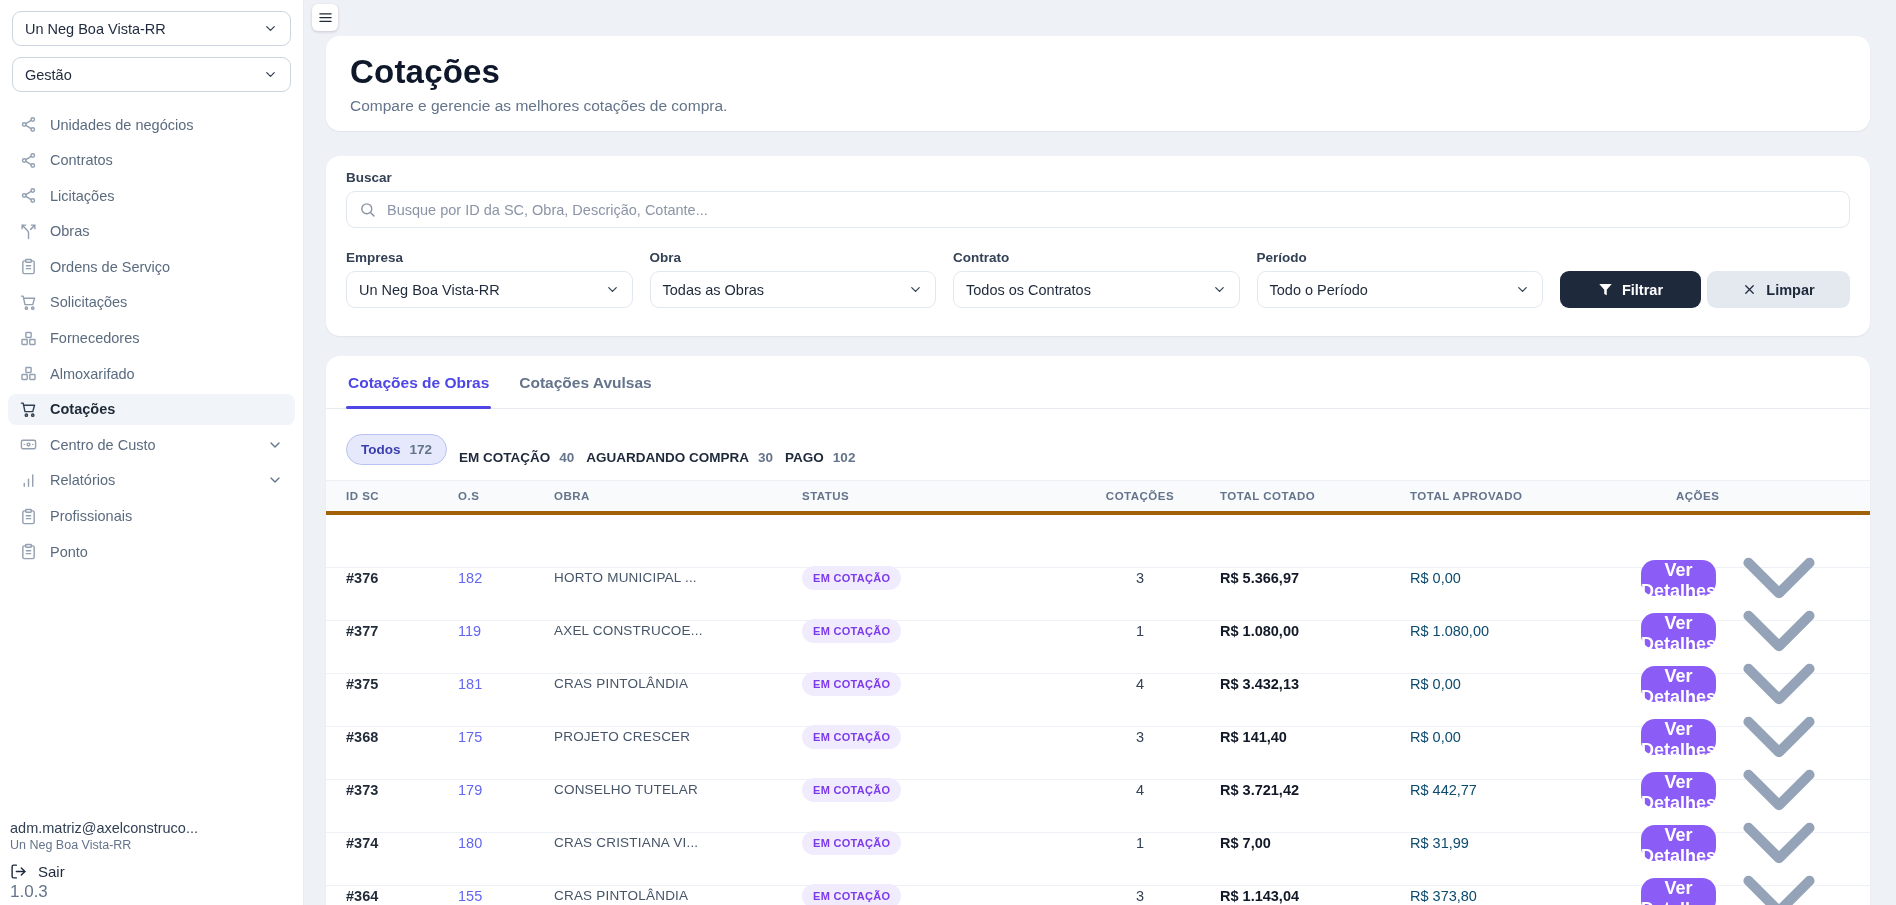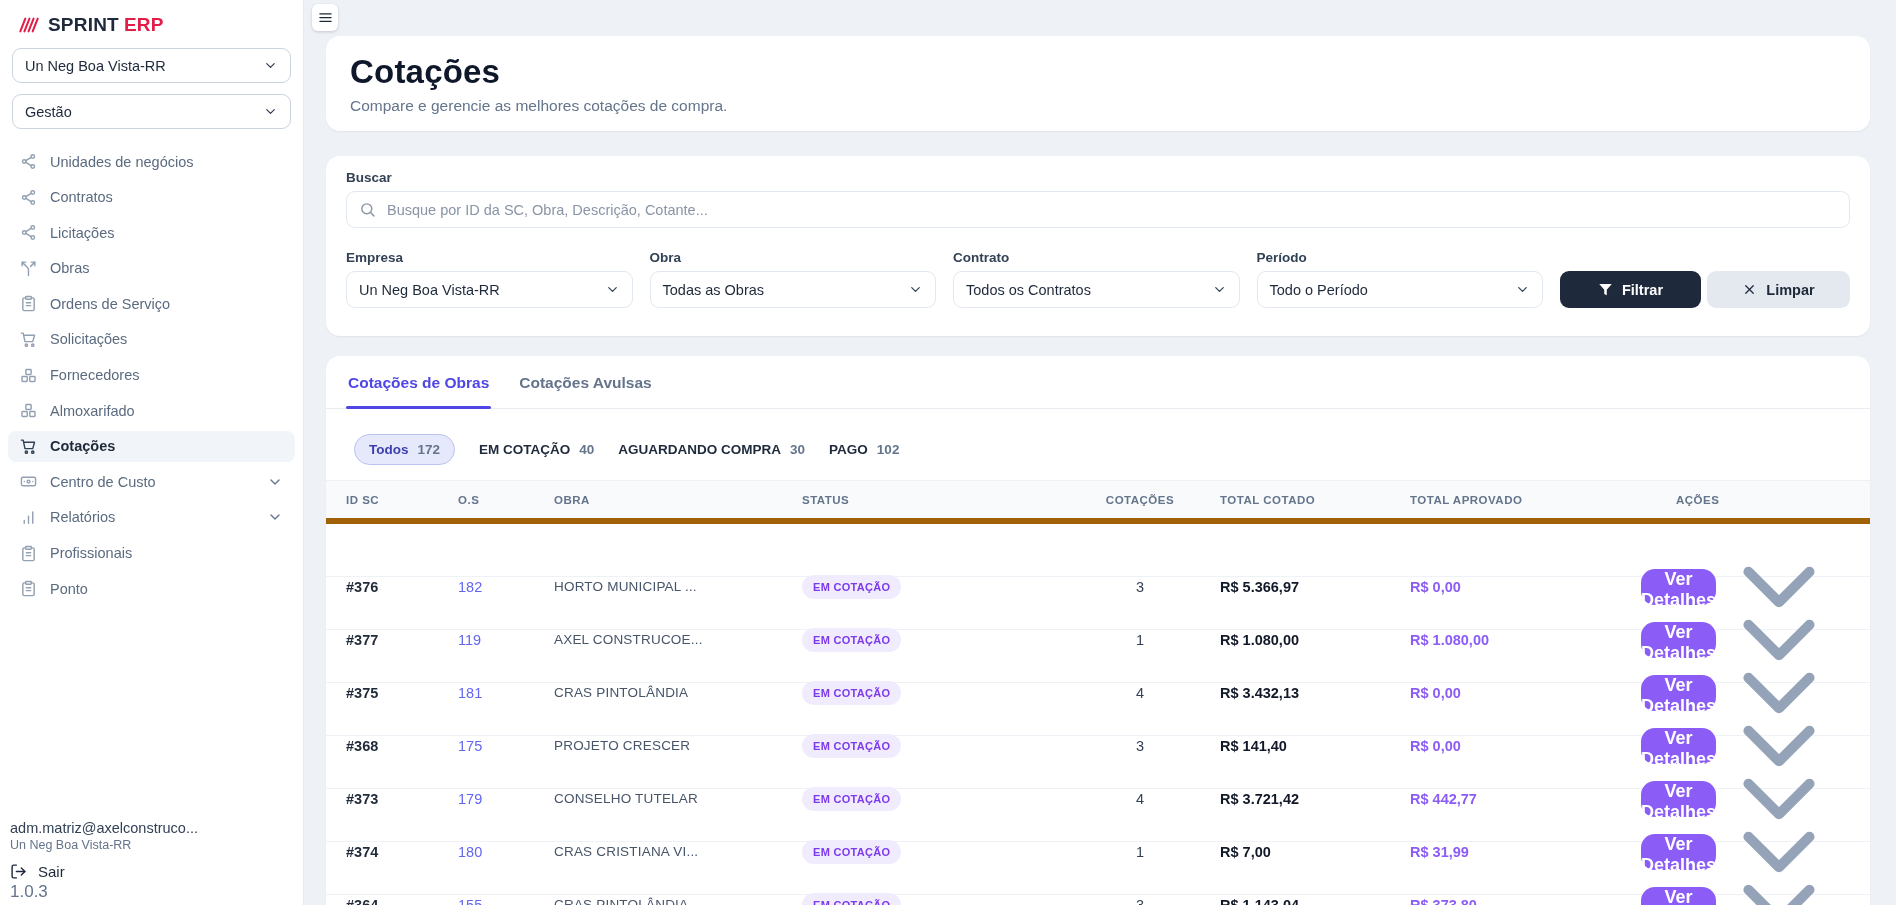--- a/index.html
+++ b/index.html
@@ -82,65 +82,55 @@
   .btn-filtrar { width: 141px; background: #1e293b; color: #fff; }
   .btn-limpar { width: 143px; background: #e4e9f0; color: #1e293b; margin-left: -11px; }
 
   
   .table-card { padding-bottom: 40px; overflow: hidden; }
   .tabs { display: flex; align-items: flex-end; height: 53px; padding: 0 20px; border-bottom: 1px solid #e8ecf1; }
   .tab { padding: 0 2px 16px; margin-right: 26px; font-size: 15.5px; font-weight: 600; color: #64748b; position: relative; cursor: pointer; white-space: nowrap; }
   .tab.active { color: #4f46e5; font-weight: 700; }
   .tab.active::after { content: ""; position: absolute; left: 0; right: 0; bottom: -1px; height: 3px; border-radius: 2px; background: #4f46e5; }
 
-  .pills { display: flex; align-items: center; gap: 24px; padding: 25px 28px 15px; }
+  .pills { display: flex; align-items: flex-end; gap: 12px; padding: 25px 20px 15px; }
   .pill { display: flex; align-items: center; gap: 9px; font-size: 13.5px; font-weight: 700; color: #1e293b; cursor: pointer; white-space: nowrap; }
   .pill .count { color: #64748b; font-weight: 600; }
   .pill.active { background: #e6e9fb; border: 1px solid #b9c2f0; border-radius: 999px; padding: 7px 14px; color: #3b3fae; }
 
   .thead, .trow {
     display: grid;
     grid-template-columns: 112px 96px 248px 258px 160px 190px 196px minmax(0,1fr);
     align-items: center; padding: 0 20px;
   }
   .thead {
-    height: 44px; background: #f8fafc; border-top: 1px solid #edf1f5; border-bottom: 6px solid #a16207;
+    height: 35px; background: #f8fafc; border-top: 1px solid #edf1f5; border-bottom: 4px solid #a16207;
     color: #64748b; font-size: 11.5px; font-weight: 700; letter-spacing: .5px;
   }
   .thead .h-cot { text-align: center; }
   .thead .h-acoes { padding-left: 70px; }
   .trow { height: 53px; border-bottom: 1px solid #eef1f5; font-size: 14.5px; background: #fff; }
   .c-id { font-weight: 600; color: #1f2937; }
   .c-os { color: #6366f1; font-weight: 500; cursor: pointer; text-decoration: none; }
   .c-obra { color: #475569; font-size: 13.5px; letter-spacing: .2px; white-space: nowrap; overflow: hidden; }
   .status-pill { display: inline-block; padding: 6px 11px; border-radius: 999px; font-size: 11px; font-weight: 700; letter-spacing: .3px; white-space: nowrap; }
   .pill-em-cotacao { background: #f1ecfd; color: #7c3aed; }
   .c-cot { text-align: center; color: #334155; font-weight: 500; }
   .c-tc { font-weight: 700; color: #111827; }
-  .c-ta { font-weight: 700; color: #8b5cf6; }
+  .c-ta { font-weight: 400; color: #0c4a6e; }
   .c-actions { display: flex; align-items: center; }
   .btn-details { height: 36px; width: 104px; margin-left: 35px; border: none; border-radius: 14px; color: #fff; font-family: inherit; font-size: 18px; font-weight: 700; cursor: pointer; }
   .btn-em-cotacao { background: #8b5cf6; }
   .chev-btn { margin-left: auto; margin-right: 8px; background: none; border: none; cursor: pointer; padding: 2px; }
   .chev-btn .ic { width: 19px; height: 19px; color: #94a3b8; }
 </style>
 </head>
 <body>
 
 <aside class="sidebar">
-  <div class="logo">
-    <span class="logo-ic">
-      <svg viewBox="0 0 24 24" style="width:100%;height:100%;stroke:#e11d48;fill:none;stroke-width:2.2;stroke-linecap:round">
-        <path d="M2.5 19 8 5M7 19 12.5 5M11.5 19 17 5M16 19 21.5 5"></path>
-      </svg>
-    </span>
-    <span class="logo-text">
-      <span>SPRINT</span><span class="erp">ERP</span>
-    </span>
-  </div>
 
   <div class="side-select">
     <div class="select">
       <span>Un Neg Boa Vista-RR</span>
       <span class="chev ic">
           <svg viewBox="0 0 24 24">
             <path d="m6 9 6 6 6-6"></path>
           </svg>
         </span>
     </div>

